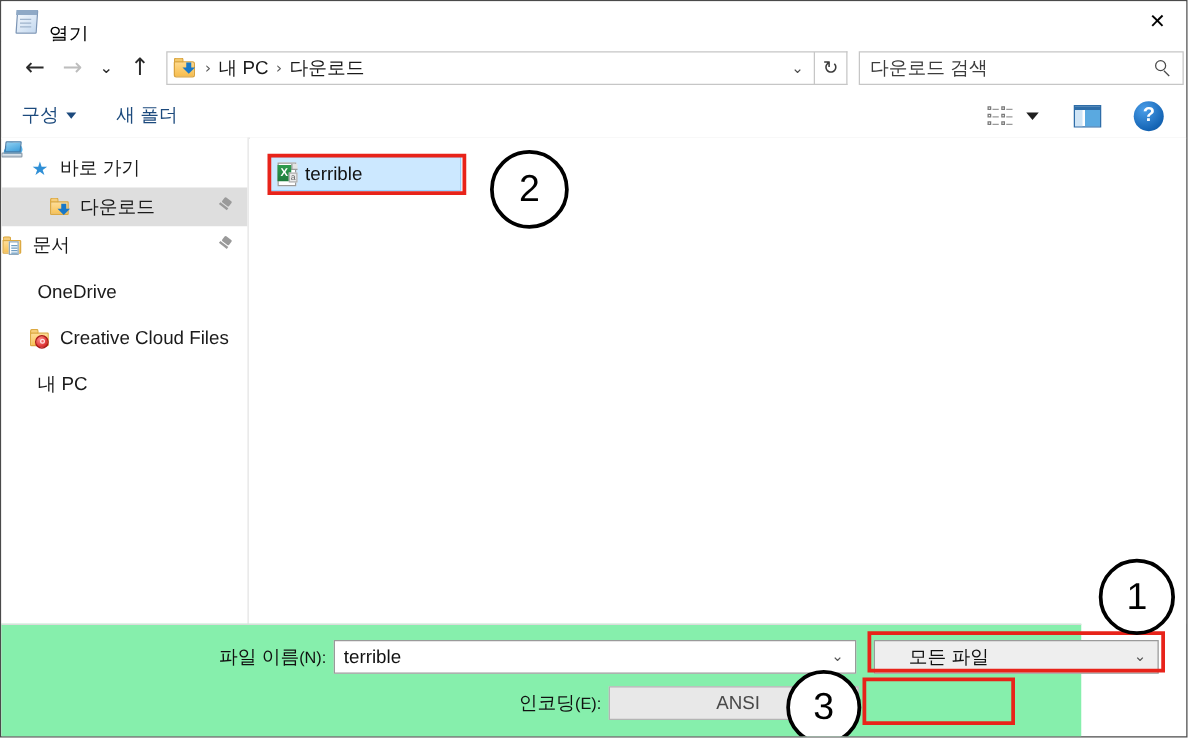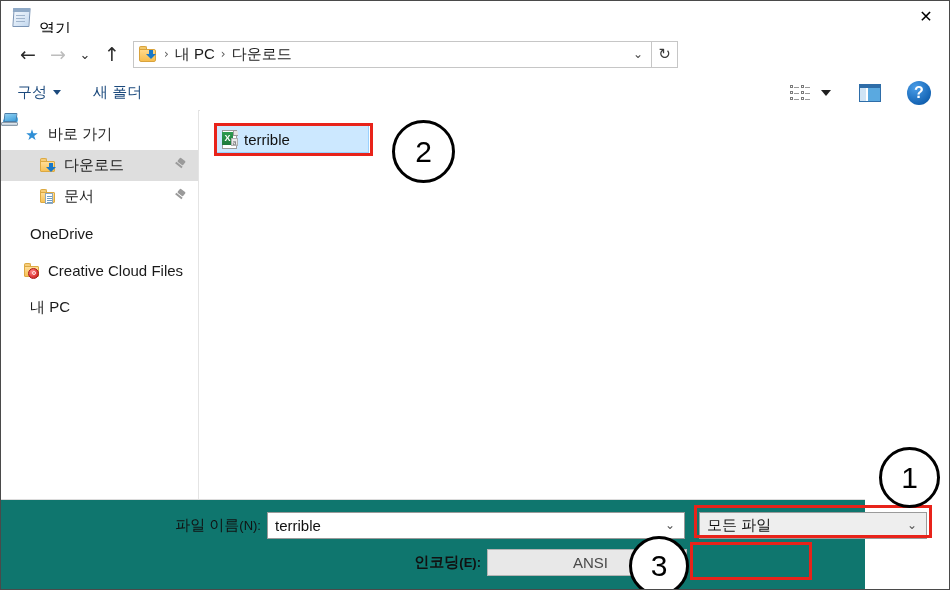--- a/index.html
+++ b/index.html
@@ -379,21 +379,21 @@
     font-family:"Liberation Sans", sans-serif;
   }
   .file-item .fname {
     margin-left: 5px; font-size: 15px; color: #111111;
   }
 
   
   .bottom {
     position: absolute; left: 0; top: 498px;
     width: 864px; height: 90px;
-    background: #0f766e;
+    background: #86efac;
     border-top: 1px solid #dcdcdc;
   }
   .row { position: absolute; left: 0; width: 948px; height: 30px; display: flex; align-items: center; }
   .row1 { top: 10px; }
   .row2 { top: 47px; }
   .lbl {
     font-size: 15px; color: #111111; text-align: right;
   }
   .lbl .mn { font-size: 13px; }
   .combo {
@@ -464,20 +464,27 @@
         <div class="dl-arrow"></div>
       </div>
       <span class="crumb-sep">›</span>
       <span class="crumb-text">내 PC</span>
       <span class="crumb-sep">›</span>
       <span class="crumb-text">다운로드</span>
       <span class="addr-chevron">⌄</span>
     </div>
     <div class="refresh-btn">↻</div>
 
+    <div class="searchbox">
+      <span class="ph">다운로드 검색</span>
+      <span class="search-icon">
+        <span class="ring"></span>
+          <span class="handle"></span>
+      </span>
+    </div>
   </div>
 
   <div class="cmdbar">
     <div class="cmd-item cmd-organize">
       <span>구성</span>
       <span class="cmd-caret"></span>
     </div>
     <div class="cmd-item cmd-newfolder">새 폴더</div>
 
     <div class="cmd-right">
@@ -523,21 +530,21 @@
           <span class="fld"></span>
           <span class="badge-dl"></span>
       </span>
       <span class="label">다운로드</span>
       <span class="pin">
           <span class="head"></span>
           <span class="nd"></span>
         </span>
     </div>
 
-    <div class="side-item" style="padding-left:38px">
+    <div class="side-item" style="">
       <span class="side-ico">
         <span class="fld-tab"></span>
           <span class="fld"></span>
         <span class="badge-doc">
             <i style="top:2px"></i>
             <i style="top:4px"></i>
             <i style="top:6px"></i>
             <i style="top:8px"></i>
           </span>
       </span>
@@ -592,28 +599,28 @@
   <div class="bottom">
 
     <div class="row row1">
       <div class="lbl" style="position:absolute; left:100px; width:160px;">
         <span>파일 이름</span><span class="mn">(N):</span>
       </div>
       <div class="combo" style="position:absolute; left:266px; width:418px;">
         <span class="val">terrible</span>
         <span class="cv">⌄</span>
       </div>
-      <div class="combo filled" style="position:absolute; left:698px; width:228px;">
+      <div class="combo filled" style="position:absolute; left:698px; width:228px;padding-left:20px;">
         <span class="val">모든 파일</span>
         <span class="cv">⌄</span>
       </div>
     </div>
 
     <div class="row row2">
-      <div class="lbl" style="position:absolute; left:330px; width:150px;font-weight:bold;">
+      <div class="lbl" style="position:absolute; left:330px; width:150px;">
         <span>인코딩</span><span class="mn">(E):</span>
       </div>
       <div class="combo disabled" style="position:absolute; left:486px; width:200px;justify-content:center;">
         <span class="val">ANSI</span>
       </div>
     </div>
   </div>
 
   <div class="ann-rect" style="left:213px; top:122px; width:159px; height:33px;"></div>
   <div class="ann-rect" style="left:693px; top:504px; width:238px; height:33px;"></div>

